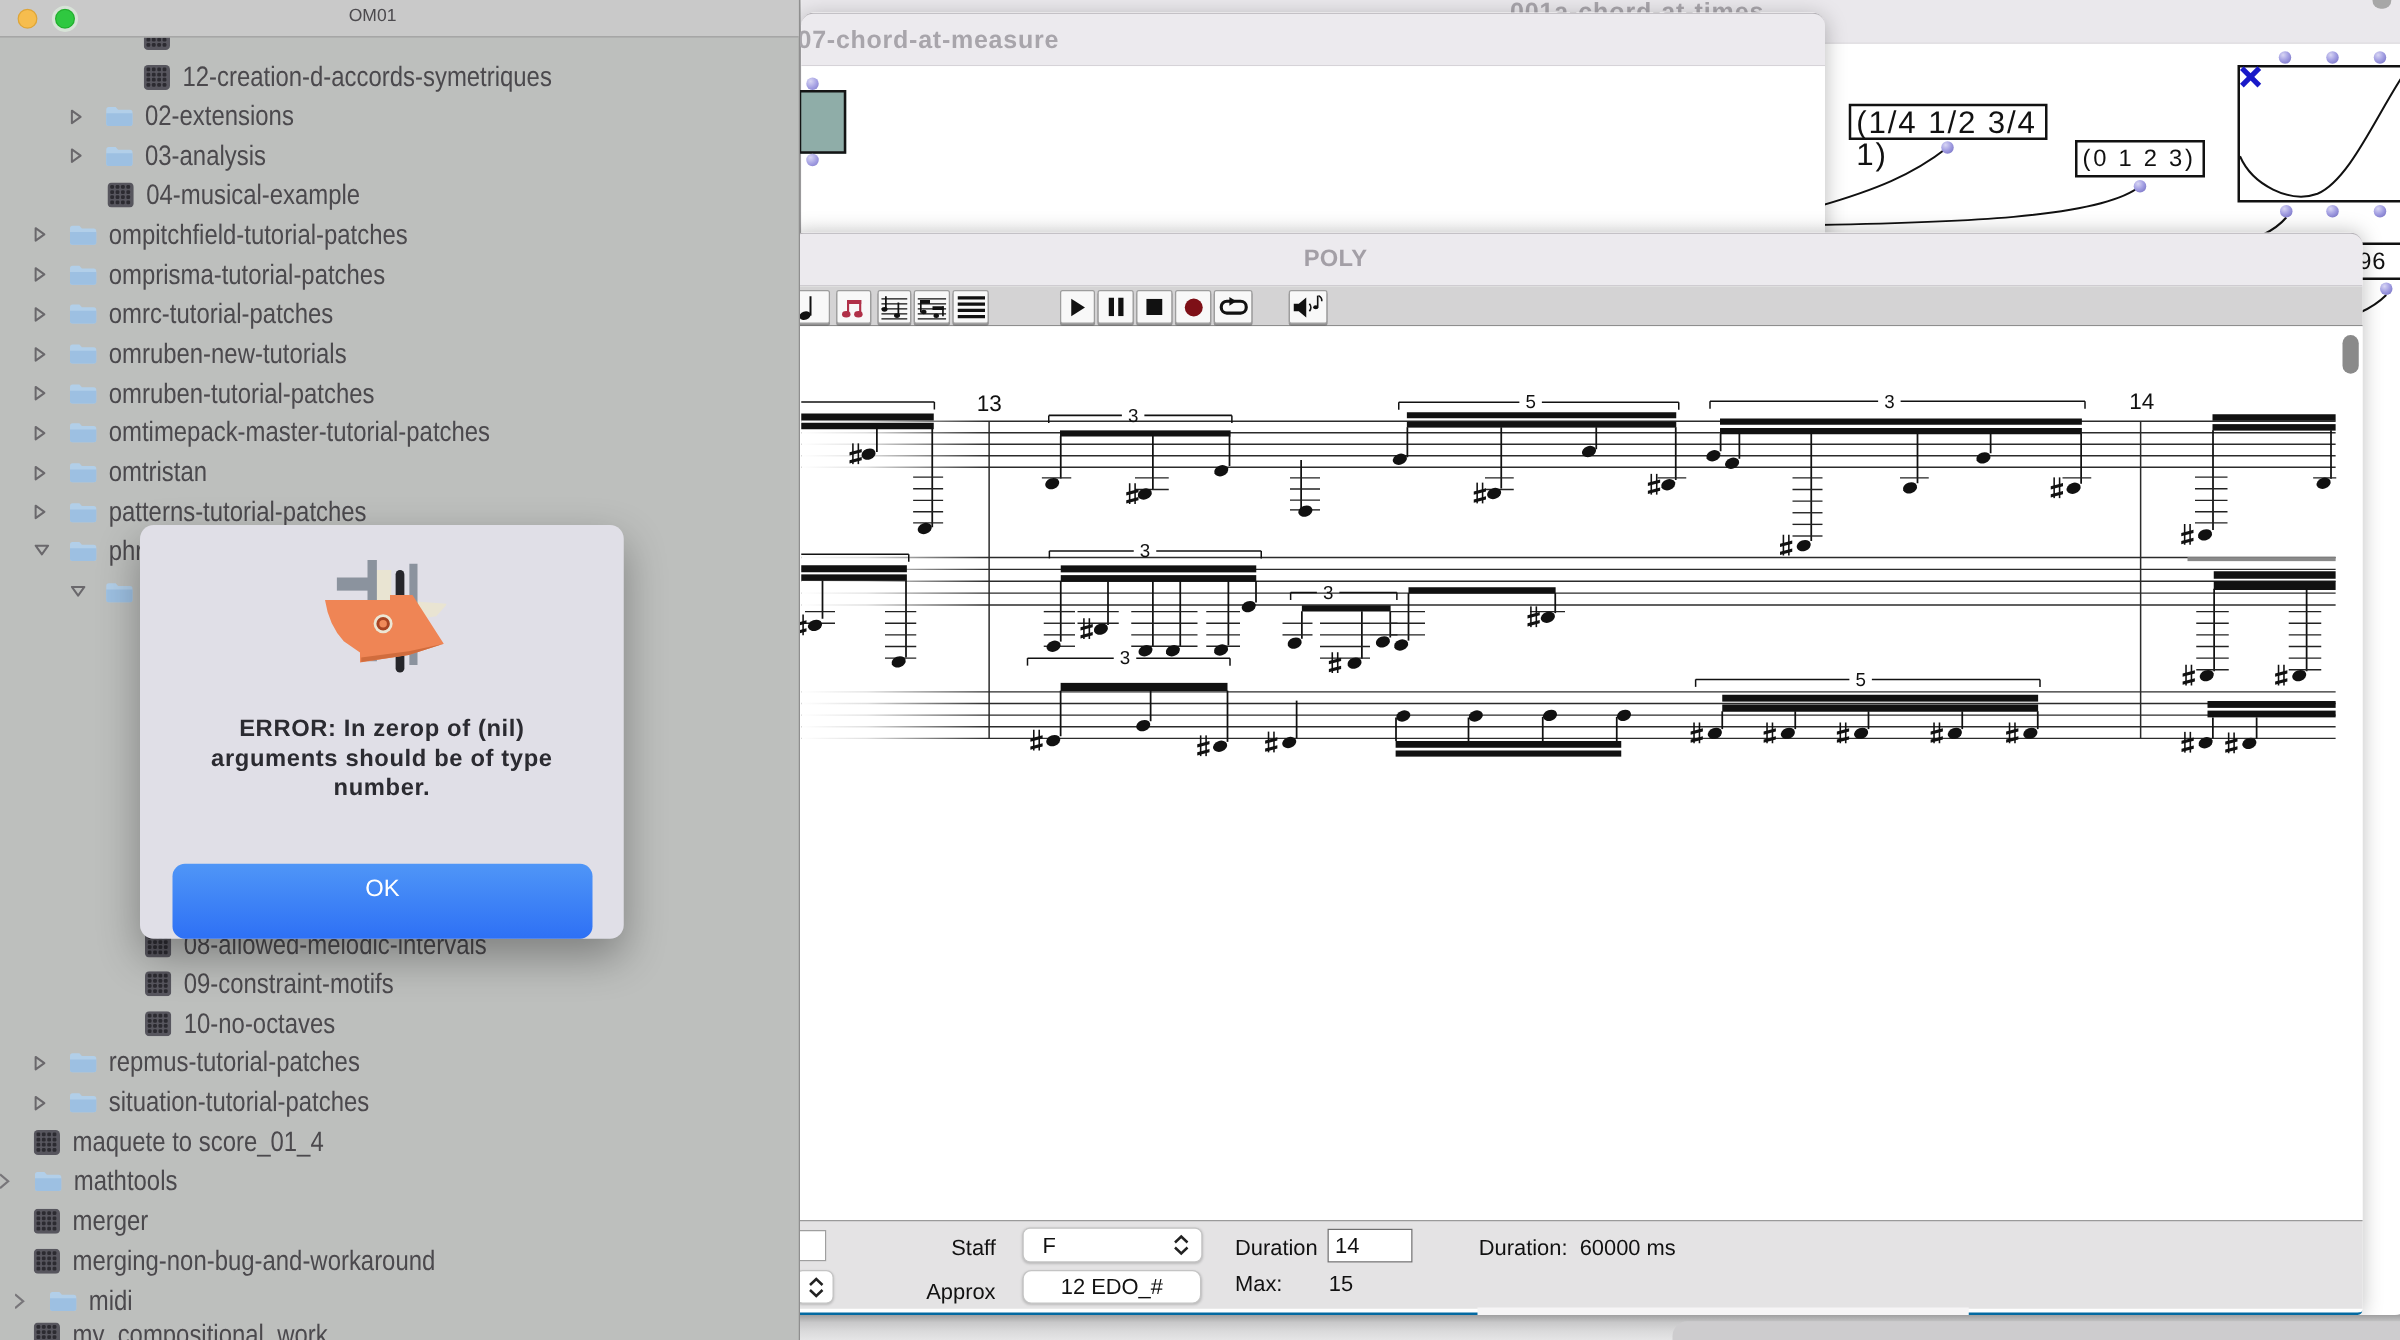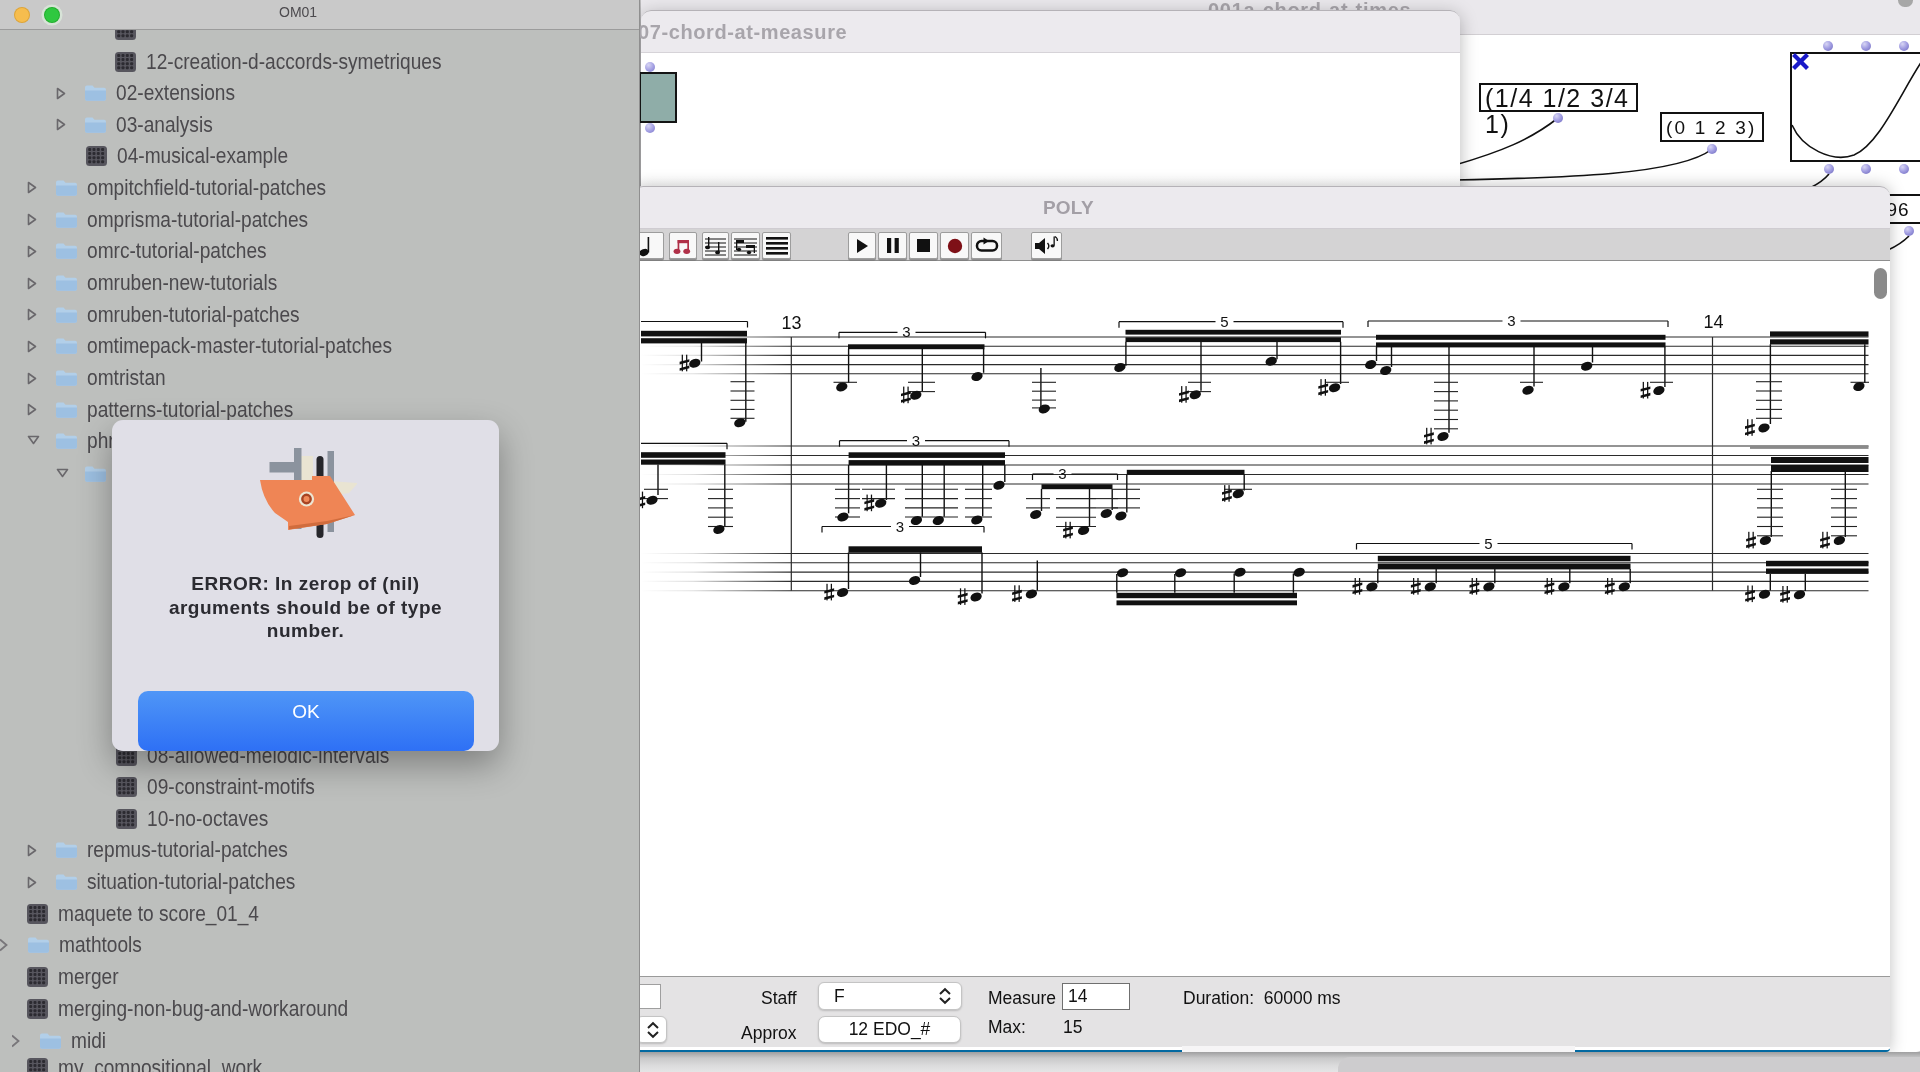--- a/index.html
+++ b/index.html
@@ -176,21 +176,21 @@
     </svg>
   </div>
 
 <div class="abs" style="left:620px;top:984px;width:41px;height:25px;background:#fff;border:1px solid #9f9f9f"></div>
 <div class="lbl" style="left:761px;top:988px">Staff</div>
 <div class="abs" style="left:818px;top:982px;width:144px;height:28px;background:#fff;border:1px solid #c4c4c4;border-radius:6px;box-shadow:0 1px 2px rgba(0,0,0,.18);font-size:17.5px;color:#111;line-height:26px;padding-left:15px">F</div>
 <svg class="abs" style="left:936px;top:987px" width="18" height="18" viewBox="0 0 18 18">
     <path d="M4,7 L9,2.2 L14,7" fill="none" stroke="#222" stroke-width="2"></path>
     <path d="M4,11 L9,15.8 L14,11" fill="none" stroke="#222" stroke-width="2"></path>
   </svg>
-<div class="lbl" style="left:988px;top:988px">Measure</div>
+<div class="lbl" style="left:988px;top:988px">Duration</div>
 <div class="abs" style="left:1062px;top:983px;width:68px;height:27px;background:#fff;border:1.5px solid #6f6f6f;font-size:17.5px;color:#111;line-height:24px;padding-left:5px">14</div>
 <div class="lbl" style="left:1183px;top:988px">Duration:&nbsp; 60000 ms</div>
 <div class="abs" style="left:636px;top:1016px;width:31px;height:27px;background:#fff;border:1px solid #c4c4c4;border-radius:6px;box-shadow:0 1px 2px rgba(0,0,0,.18)"></div>
 <svg class="abs" style="left:644px;top:1021px" width="18" height="18" viewBox="0 0 18 18">
     <path d="M4,7 L9,2.2 L14,7" fill="none" stroke="#222" stroke-width="2"></path>
     <path d="M4,11 L9,15.8 L14,11" fill="none" stroke="#222" stroke-width="2"></path>
   </svg>
 <div class="lbl" style="left:741px;top:1023px">Approx</div>
 <div class="abs" style="left:818px;top:1016px;width:143px;height:27px;background:#fff;border:1px solid #c4c4c4;border-radius:7px;box-shadow:0 1px 2px rgba(0,0,0,.18);font-size:17.5px;color:#111;line-height:25px;text-align:center">12 EDO_#</div>
 <div class="lbl" style="left:988px;top:1017px">Max:</div>

